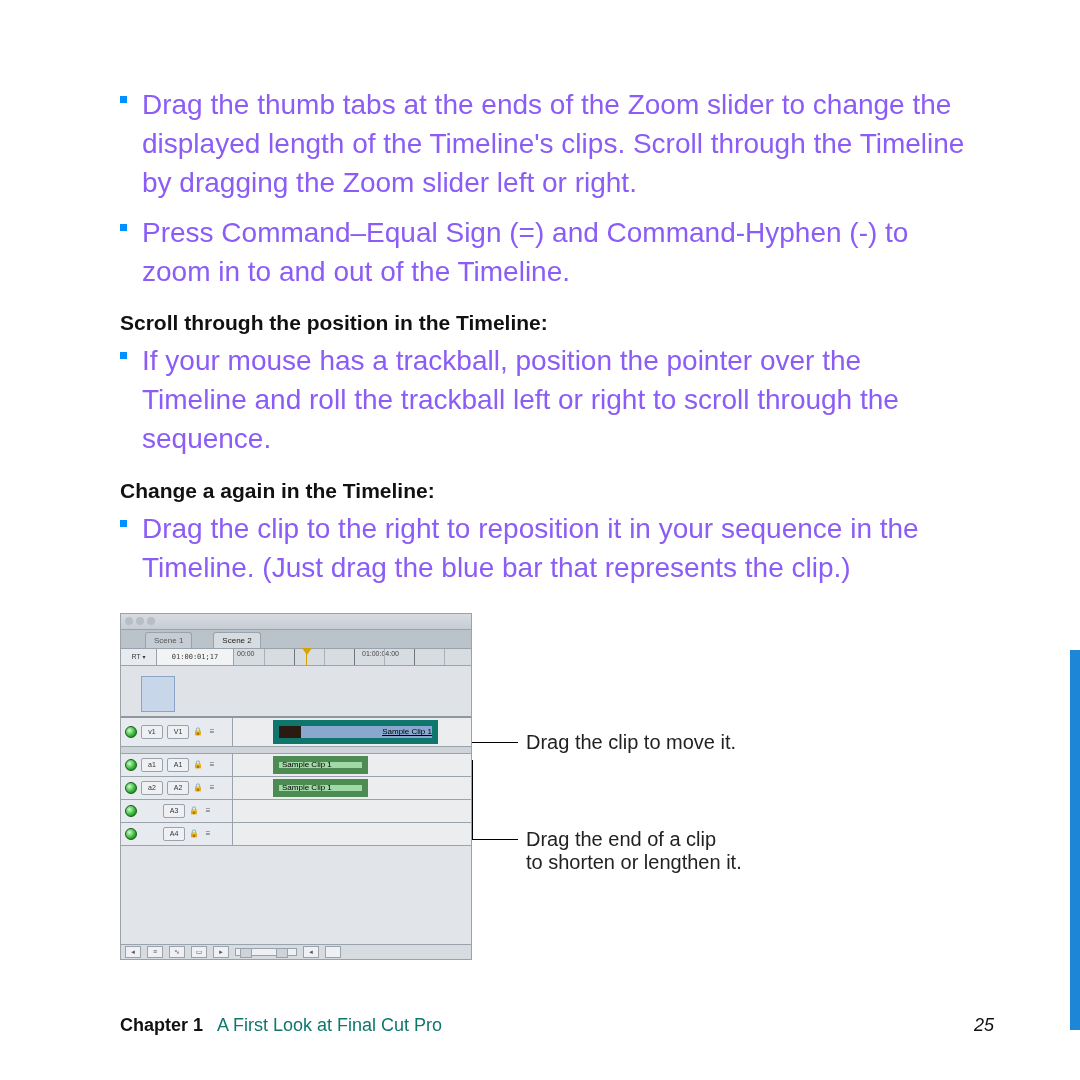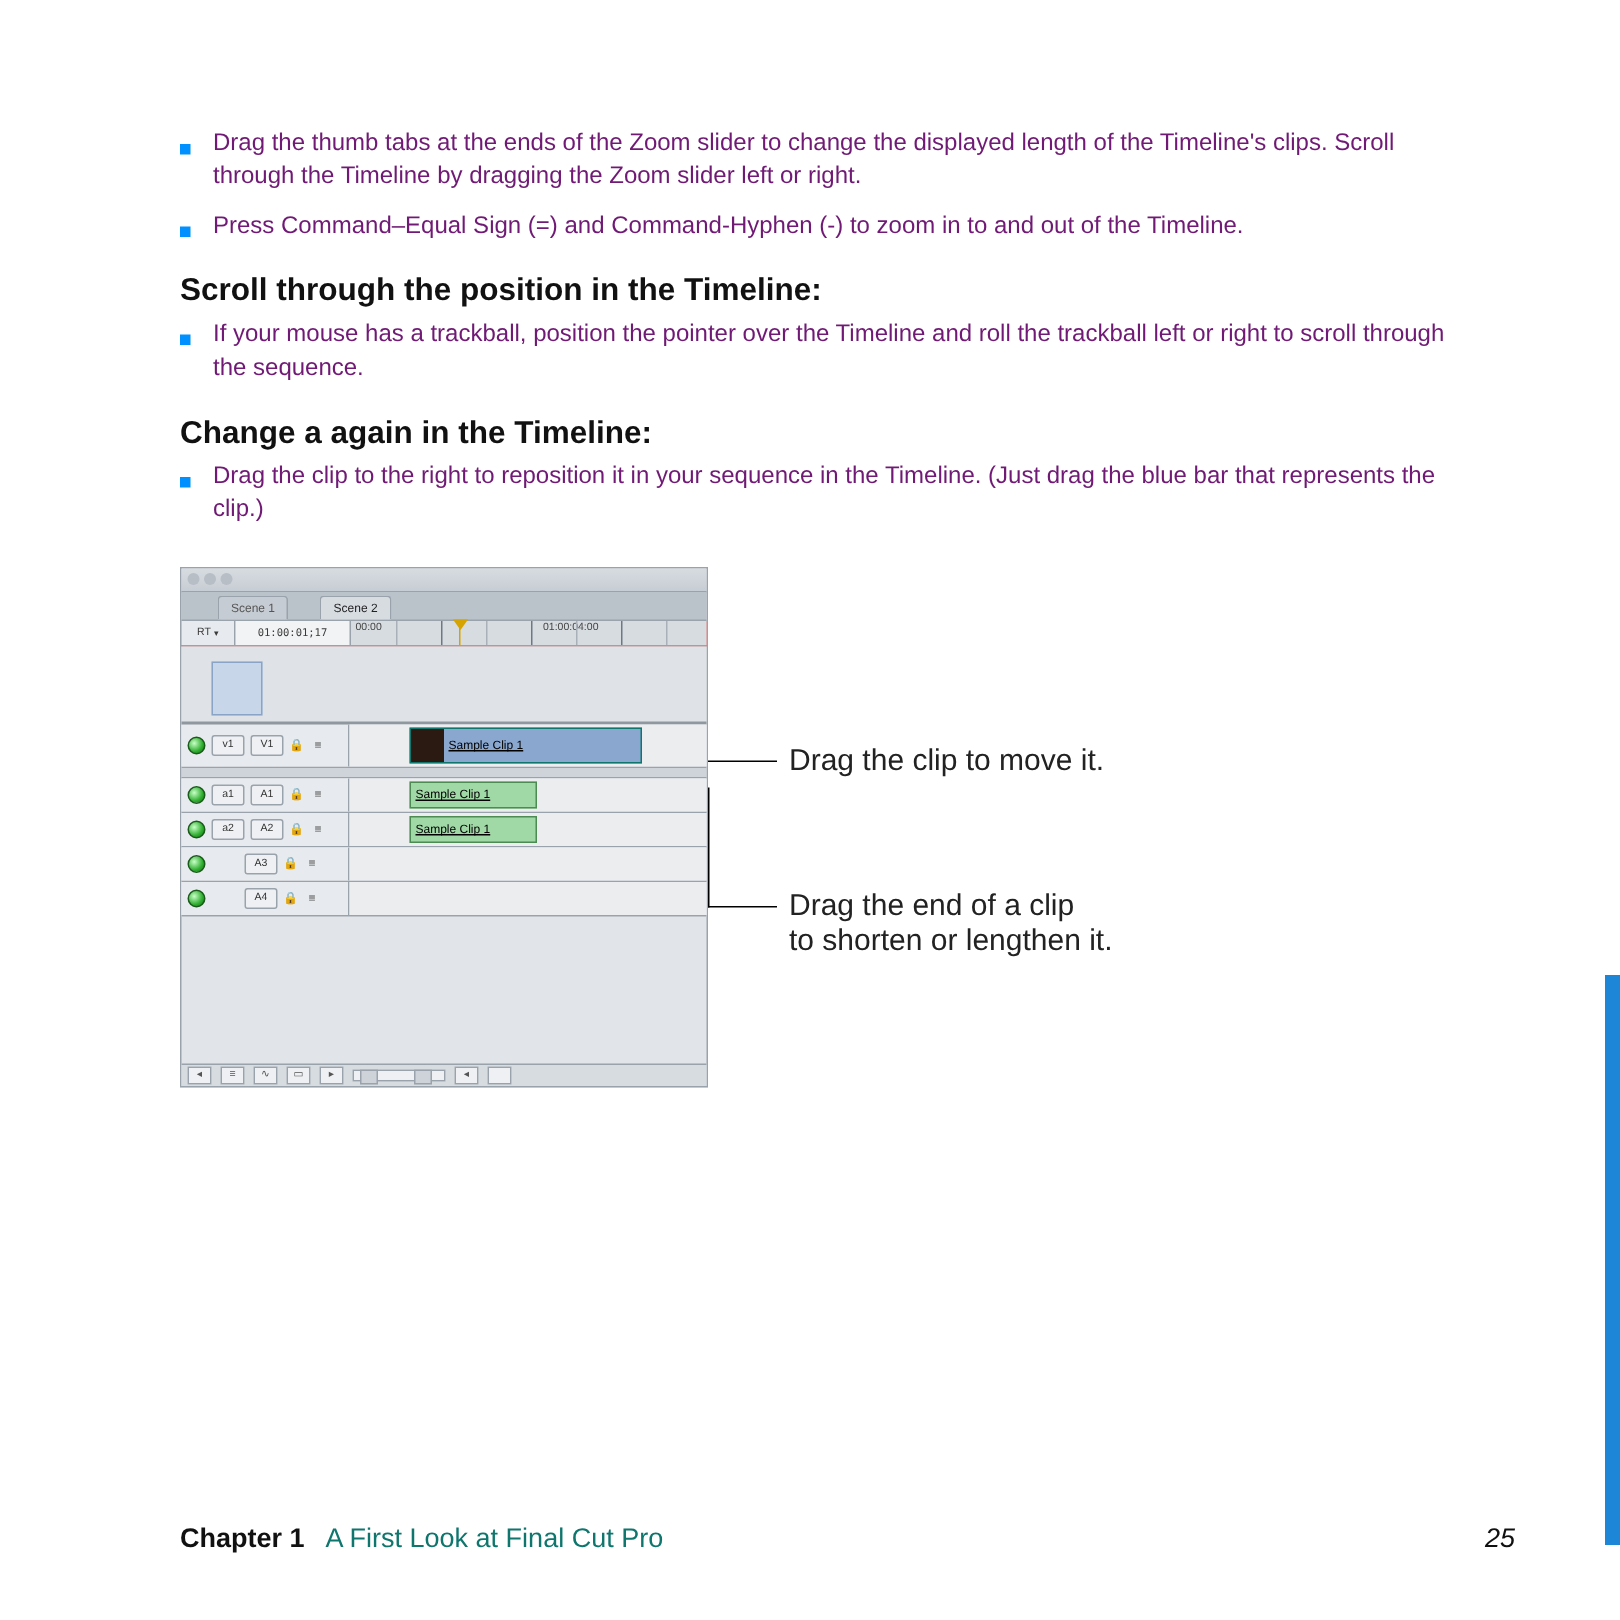--- a/index.html
+++ b/index.html
@@ -21,24 +21,24 @@
     color: #333;
   }
   .bullets {
     list-style: none;
     padding: 0;
     margin: 0;
   }
   .bullets > li {
     position: relative;
     padding-left: 22px;
-    font-size: 16px;
+    font-size: 28px;
     line-height: 1.4;
     margin-bottom: 10px;
-    color: #701a75;
+    color: #8b5cf6;
   }
   .bullets > li::before {
     content: "";
     position: absolute;
     left: 0;
     top: 11px;
     width: 7px;
     height: 7px;
     background: #0090ff;
   }
@@ -204,30 +204,31 @@
     font-size:8px;color:#555;
   }
   .track-body {
     flex:1;
     position:relative;
     background:#ecedef;
   }
   .clip {
     position:absolute;
     top:2px; bottom:2px;
-    border:1px solid #0f766e;
+    border:6px solid #0f766e;
     background:#8aa7d0;
     font-size:8px;
     color:#000;
     display:flex;
     align-items:center;
     padding-left:3px;
     text-decoration: underline;
     overflow:hidden;
     white-space:nowrap;
+    justify-content:space-between;
   }
   .clip.video .thumb {
     width:22px;height:100%;
     background:#2b1a12;
     margin-right:3px;
     margin-left:-3px;
     display:inline-block;
   }
   .clip.audio {
     background:#a0d8a6;
@@ -283,21 +284,21 @@
   }
   .callout-bracket {
     position:absolute;
     left:-48px;
     width:20px;
     border-right:1px solid #000;
   }
   
   .page-footer {
     position:absolute;
-    left:120px; right:70px;
+    left:120px; right:86px;
     bottom:44px;
     display:flex;
     justify-content:space-between;
     align-items:center;
     font-size:18px;
   }
   .page-footer .left {
     display:flex; gap:14px; align-items:center;
   }
   .page-footer .chapter { font-weight:700; color:#111; }

